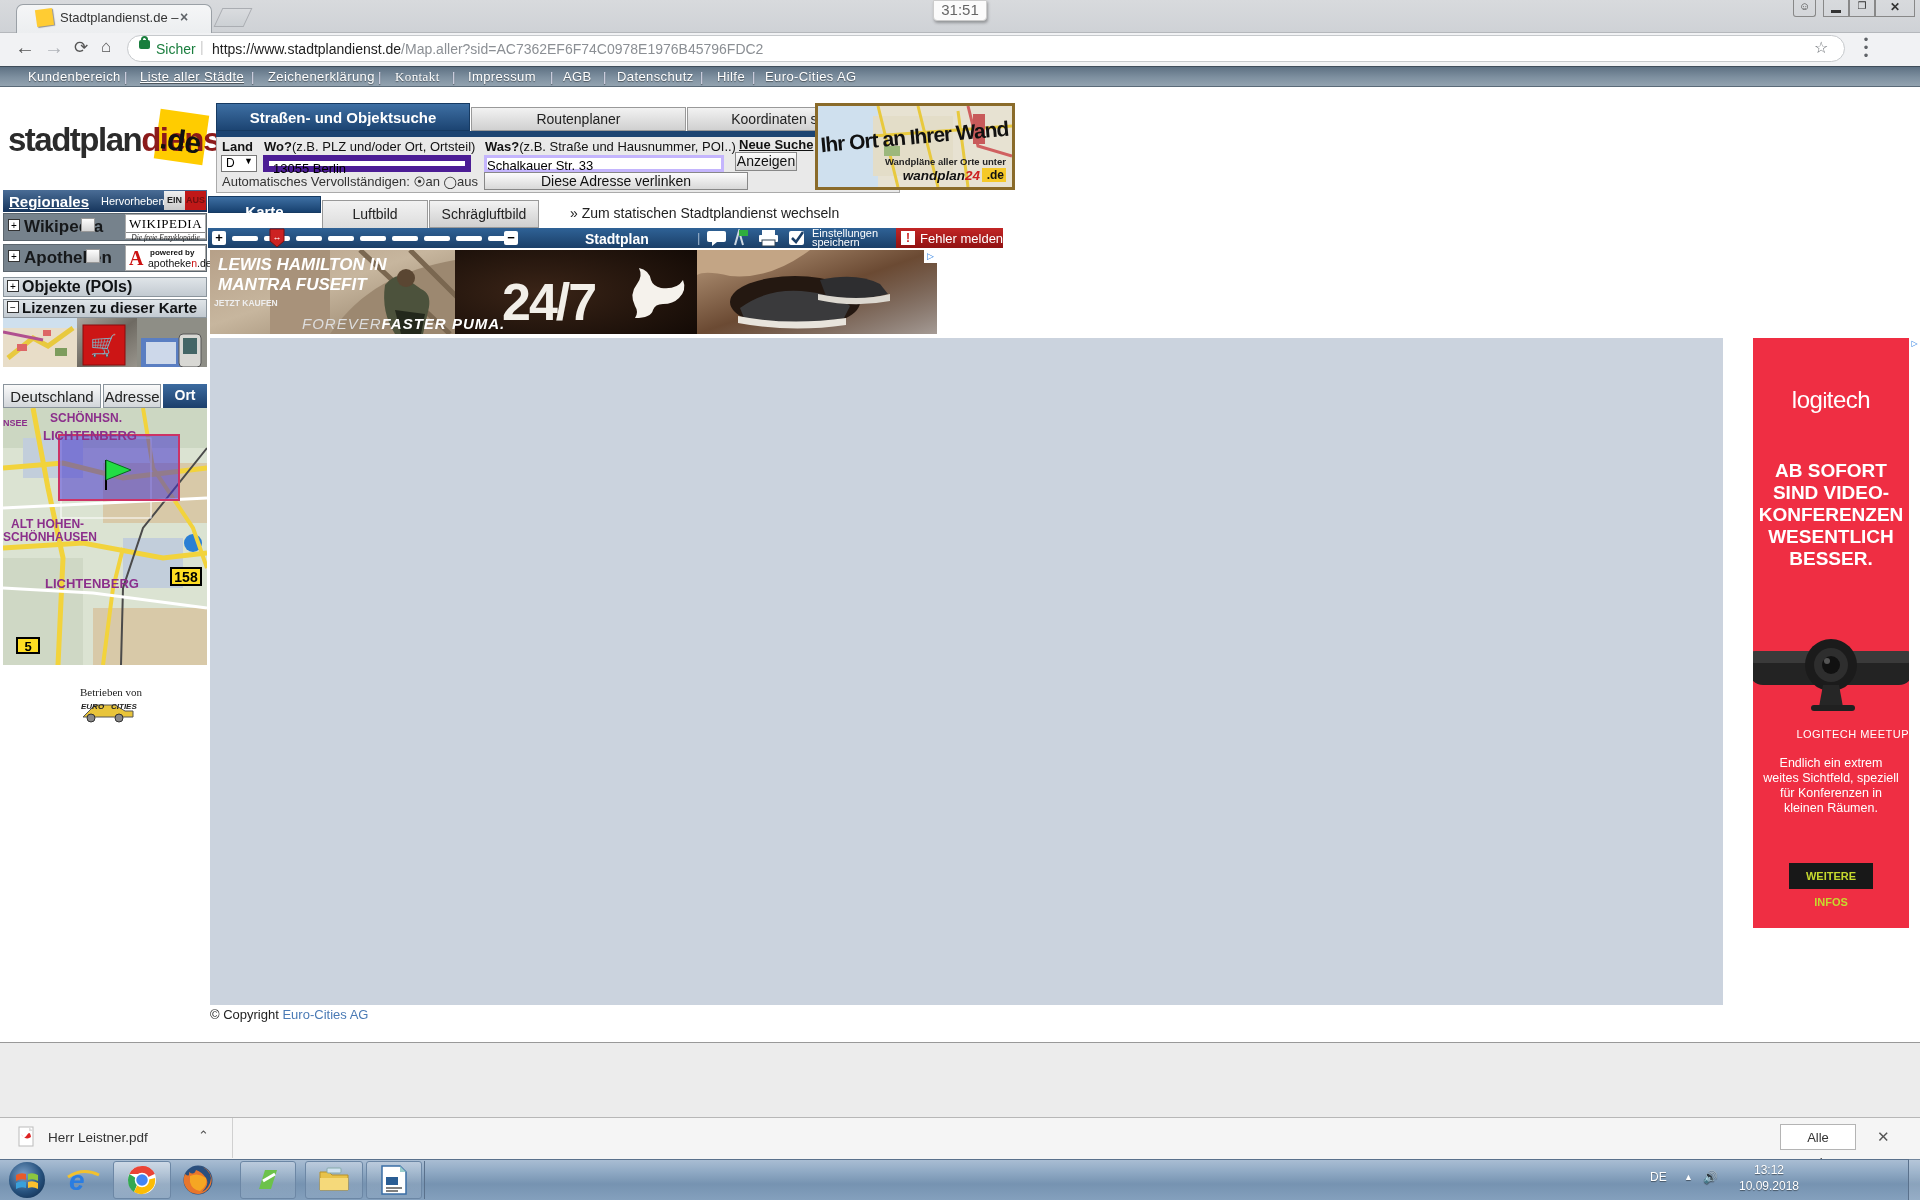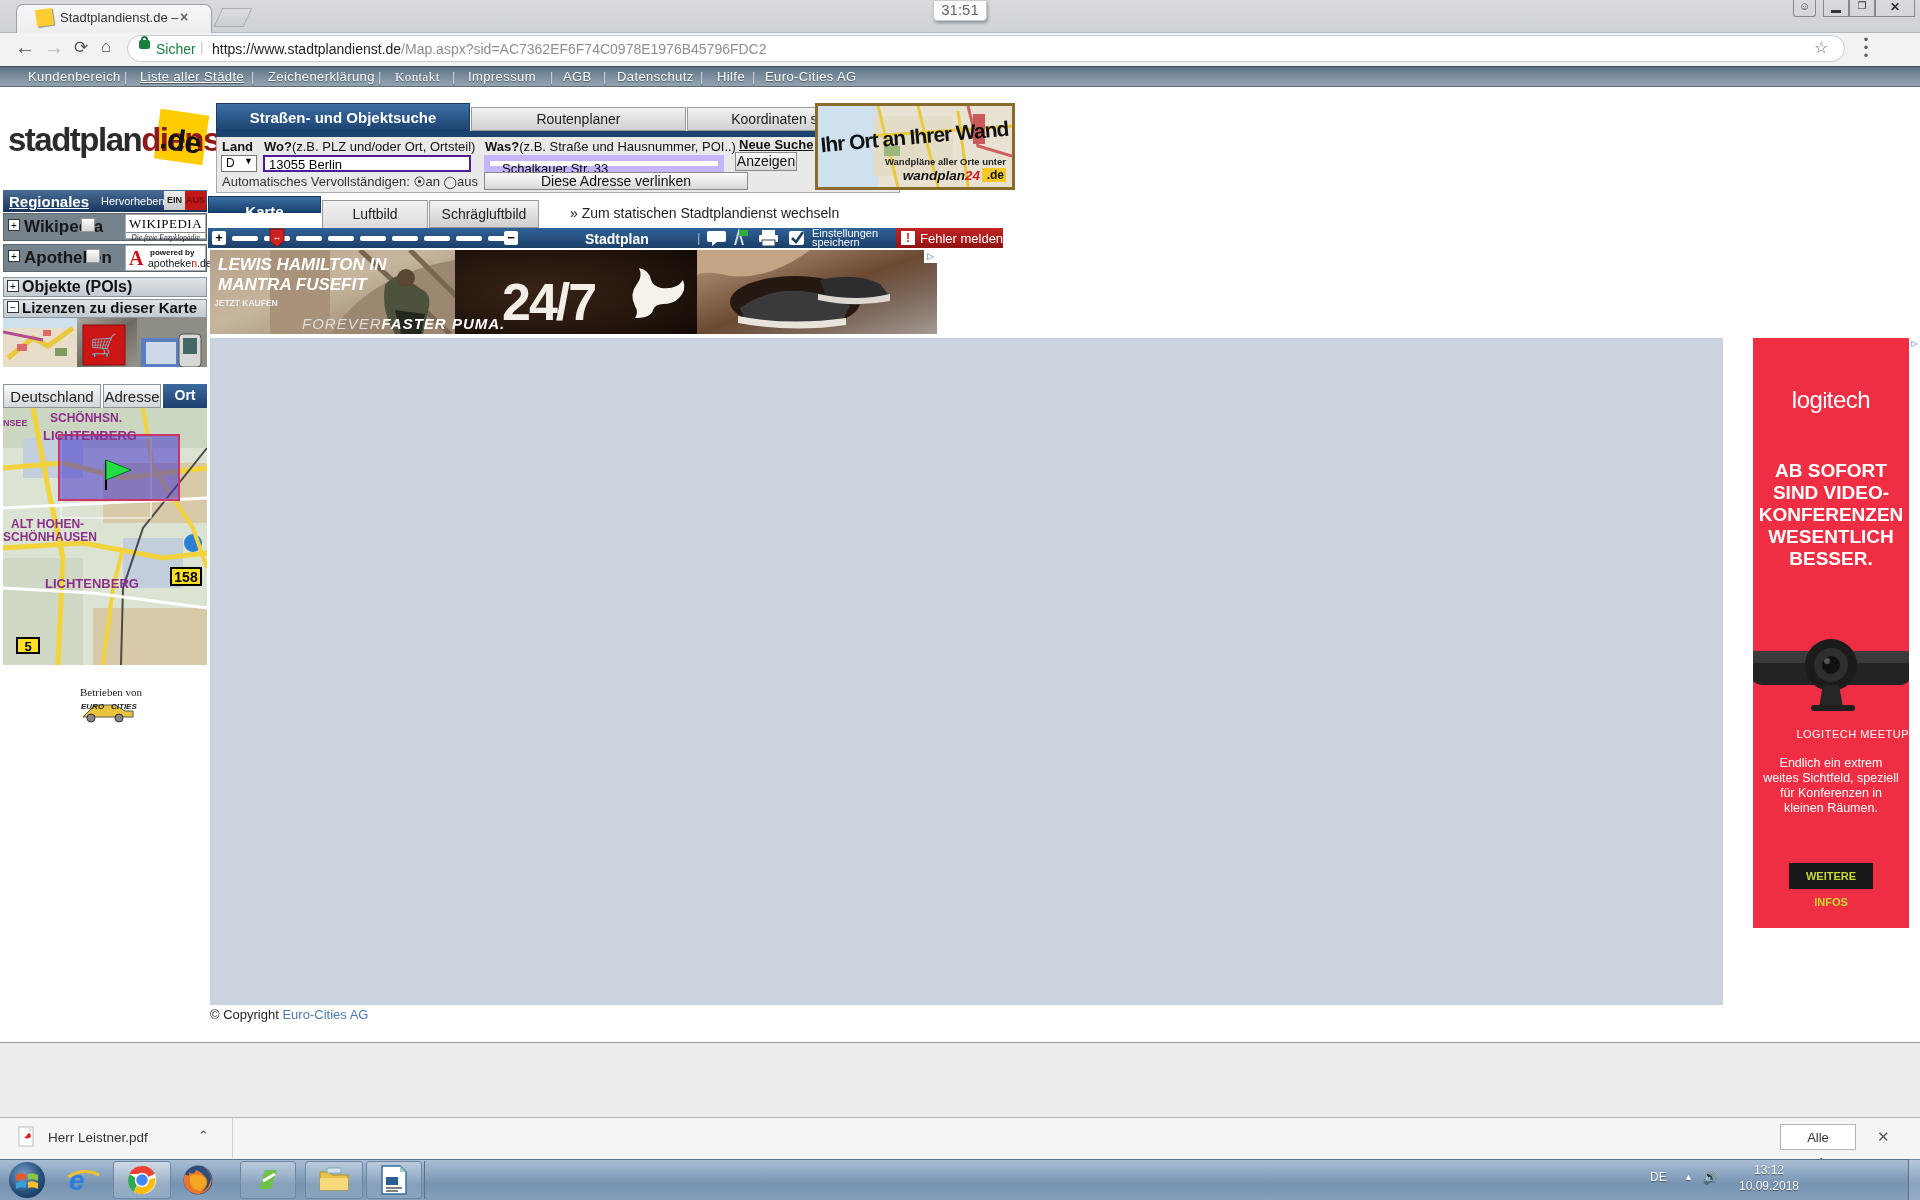--- a/index.html
+++ b/index.html
@@ -45,21 +45,21 @@
 <div class="abs" style="left:101px;top:37px;width:22px;height:26px;font-size:17px;color:#555;">⌂</div>
 
 <div class="abs" style="left:127px;top:35px;width:1718px;height:27px;background:#fff;border:1px solid #c6c9cc;border-radius:14px;"></div>
 
 <div class="abs" style="left:139px;top:40px;width:11px;height:9px;background:#1a7e3e;border-radius:2px;"></div>
 <div class="abs" style="left:141px;top:36px;width:7px;height:7px;border:2px solid #1a7e3e;border-bottom:none;border-radius:4px 4px 0 0;"></div>
 
 <div class="abs" style="left:156px;top:41px;font-size:14px;color:#1a7e3e;">Sicher</div>
 <div class="abs" style="left:200px;top:39px;font-size:14px;color:#ccc;">|</div>
 
-<div class="abs" style="left:212px;top:41px;font-size:14px;"><span style="color:#222;">https://www.stadtplandienst.de</span><span style="color:#8b8f94;">/Map.aspx?sid=AC7362EF6F74C0978E1976B45796FDC2</span></div>
+<div class="abs" style="left:212px;top:41px;font-size:14px;"><span style="color:#222;">https://www.stadtplandienst.de</span><span style="color:#8b8f94;">/Map.aller?sid=AC7362EF6F74C0978E1976B45796FDC2</span></div>
 
 <div class="abs" style="left:1814px;top:38px;font-size:16px;color:#6b6f74;">☆</div>
 
 <div class="abs" style="left:1861px;top:36px;font-size:13px;color:#5f6368;line-height:8px;text-align:center;width:10px;">•<br>•<br>•</div>
 
 <div class="abs" style="left:0;top:66px;width:1920px;height:21px;background:linear-gradient(#5e7183,#7e90a0 55%,#93a3b0);border-top:1px solid #3e4c59;border-bottom:1px solid #5a6a78;"></div>
 <div class="abs ts" style="left:0;top:69px;width:1920px;height:16px;font-size:13px;color:#fff;letter-spacing:.4px;">
   <span class="abs" style="left:28px;">Kundenbereich</span>
   <span class="abs" style="left:124px;color:#dde;">|</span>
   <span class="abs" style="left:140px;text-decoration:underline;">Liste aller Städte</span>
@@ -204,23 +204,23 @@
 <div class="abs" style="left:216px;top:131px;width:684px;height:6px;background:#1c4472;"></div>
 
 <div class="abs" style="left:216px;top:137px;width:684px;height:56px;background:#e9e9e9;border:1px solid #aaa;border-top:none;"></div>
 <div class="abs" style="left:222px;top:139px;font-size:13px;color:#111;"><b>Land</b></div>
 <div class="abs" style="left:264px;top:139px;font-size:13px;color:#111;"><b>Wo?</b>(z.B. PLZ und/oder Ort, Ortsteil)</div>
 <div class="abs" style="left:485px;top:139px;font-size:13px;color:#111;"><b>Was?</b>(z.B. Straße und Hausnummer, POI..)</div>
 <div class="abs" style="left:739px;top:137px;font-size:13px;color:#111;font-weight:bold;text-decoration:underline;">Neue Suche</div>
 
 <div class="abs" style="left:221px;top:155px;width:36px;height:17px;background:#fff;border:1px solid #777;font-size:12px;color:#000;padding-left:4px;">D <span style="float:right;margin-right:3px;font-size:9px;">▼</span></div>
 
-<div class="abs" style="left:263px;top:155px;width:208px;height:17px;background:#fff;border:2px solid #4c1d95;font-size:13px;color:#000;padding-left:4px;">13055 Berlin</div>
-
-<div class="abs" style="left:484px;top:155px;width:240px;height:17px;background:#fff;border:6px solid #c4b5fd;font-size:13px;color:#000;padding-left:12px;">Schalkauer Str. 33</div>
+<div class="abs" style="left:263px;top:155px;width:208px;height:17px;background:#fff;border:6px solid #4c1d95;font-size:13px;color:#000;padding-left:4px;">13055 Berlin</div>
+
+<div class="abs" style="left:484px;top:155px;width:240px;height:17px;background:#fff;border:3px solid #c4b5fd;font-size:13px;color:#000;padding-left:0;">Schalkauer Str. 33</div>
 
 <div class="abs" style="left:735px;top:152px;width:62px;height:19px;background:linear-gradient(#fcfcfc,#d8d8d8);border:1px solid #888;font-size:14px;color:#111;text-align:center;">Anzeigen</div>
 
 <div class="abs" style="left:222px;top:174px;font-size:13px;color:#333;">Automatisches Vervollständigen: <span style="font-size:12px;">⦿</span>an <span style="font-size:12px;">◯</span>aus</div>
 
 <div class="abs" style="left:484px;top:172px;width:264px;height:18px;background:linear-gradient(#fcfcfc,#d8d8d8);border:1px solid #888;font-size:14px;color:#111;text-align:center;">Diese Adresse verlinken</div>
 
 <div class="abs" style="left:815px;top:103px;width:200px;height:87px;background:#c8a24a;border:3px solid #8a6b2a;box-shadow:inset 0 0 0 2px #e6c878;">
   <svg width="194" height="81" style="position:absolute;left:0;top:0;">
     <rect width="194" height="81" fill="#e7e2d2"></rect>

